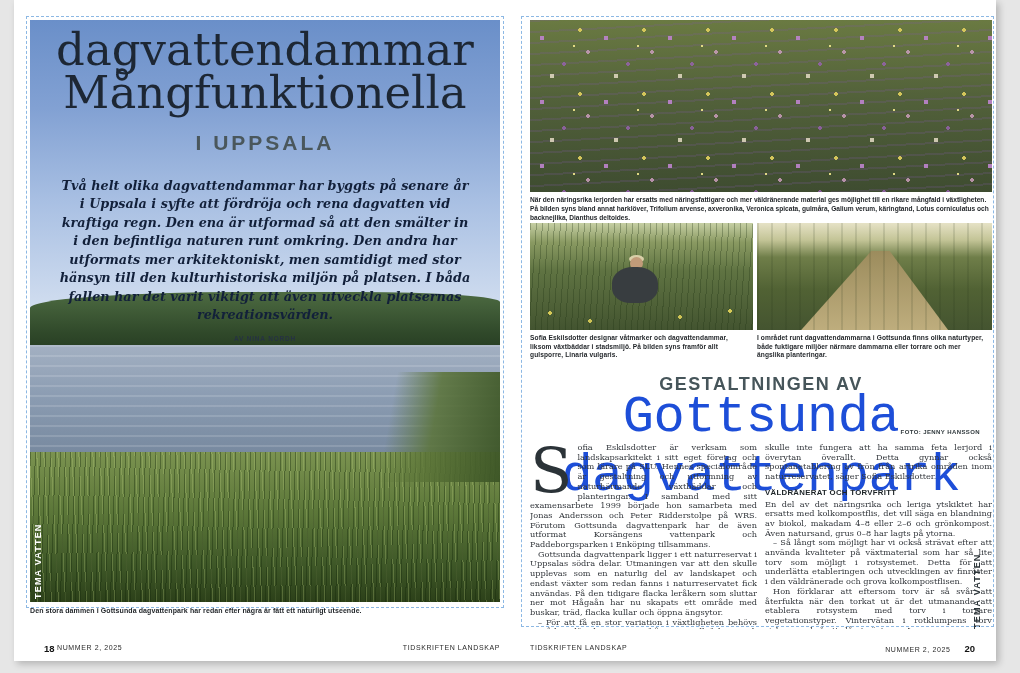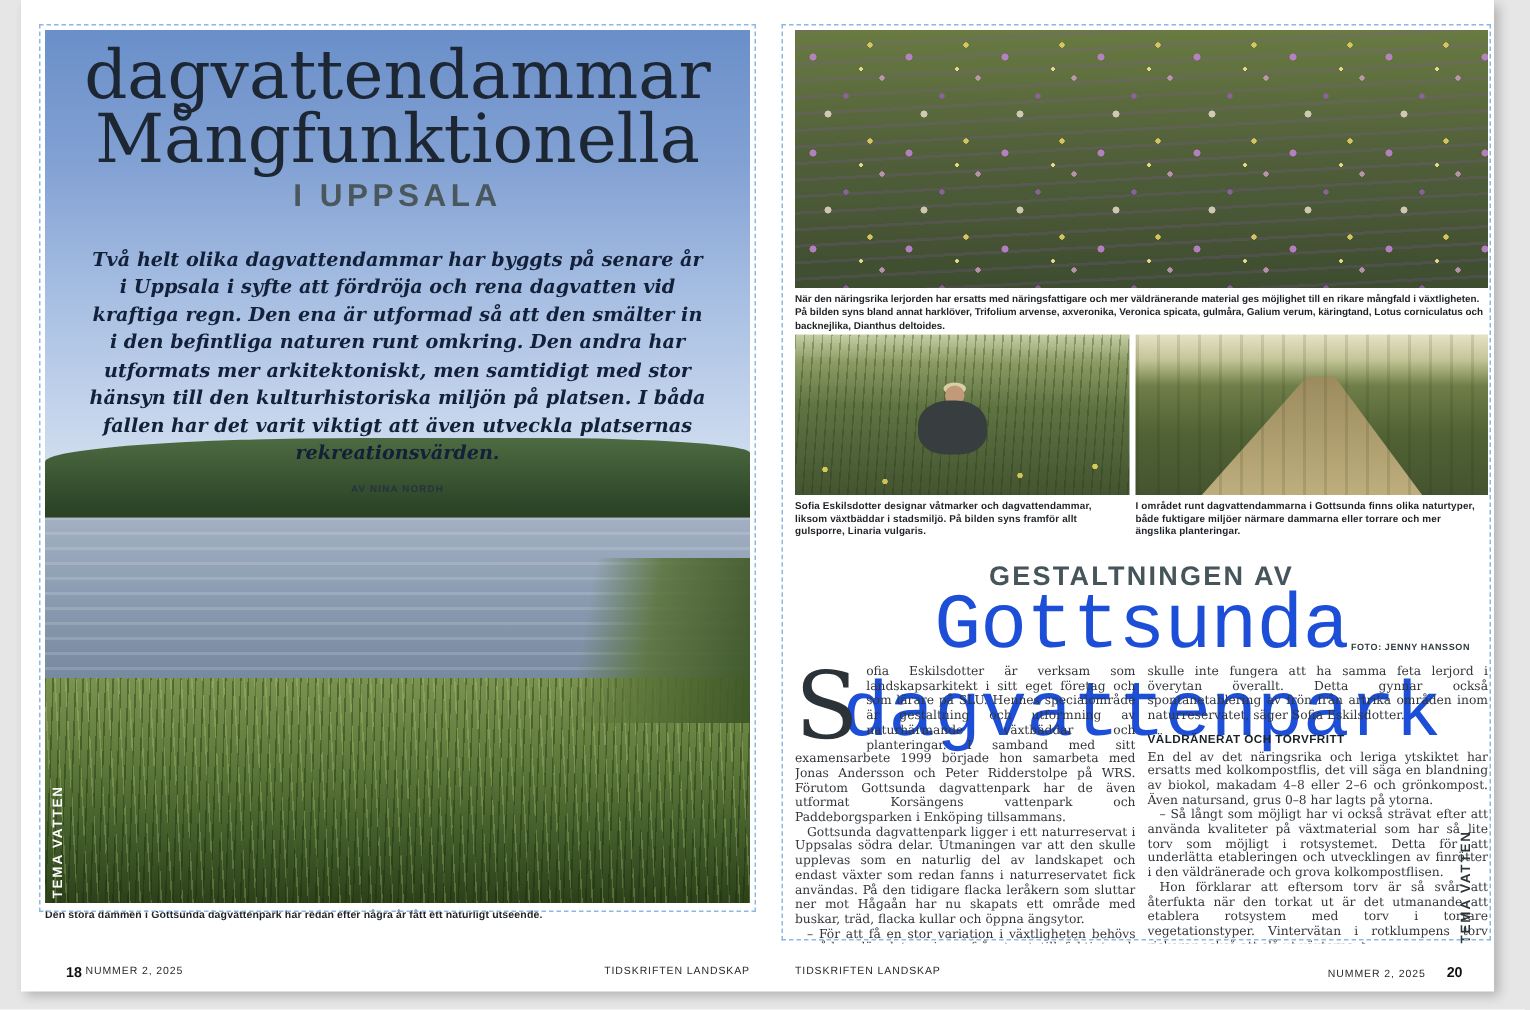--- a/index.html
+++ b/index.html
@@ -35,21 +35,21 @@
       repeating-linear-gradient(92deg, rgba(20,40,10,.38) 0 1px, transparent 1px 5px),
       repeating-linear-gradient(87deg, rgba(190,210,130,.28) 0 1px, transparent 1px 7px); }
   .pond-reeds-right { position:absolute; right:0; top:352px; width:150px; height:110px;
     background:linear-gradient(100deg, transparent 0 28%, rgba(90,115,55,.85) 55%, rgba(60,85,38,.95) 100%);
     }
 
   .pond-overlay { position:absolute; left:0; top:0; width:100%; text-align:center; z-index:5; }
   .main-title { font-family:"DejaVu Serif", serif; font-weight:400; font-size:45px;
     line-height:.95; color:#1d2734; letter-spacing:0; padding-top:9px; }
   .main-title span { display:block; }
-  .sub-title { font-size:21px; font-weight:bold; letter-spacing:3px; color:#4a575c; margin-top:4px; }
+  .sub-title { font-size:21px; font-weight:bold; letter-spacing:3px; color:#4a575c; margin-top:16px; }
   .intro-text { width:414px; margin:22px auto 0; font-family:"DejaVu Serif", serif;
     font-style:italic; font-weight:bold; font-size:12.8px; line-height:1.45; color:#12203a; }
   .byline-text { margin-top:10px; font-size:6.5px; font-weight:bold; letter-spacing:.8px; color:#263243; }
 
   .tema-vertical { writing-mode:vertical-rl; transform:rotate(180deg);
     font-size:9px; font-weight:bold; letter-spacing:1.2px; }
   .tema-left { position:absolute; left:3px; bottom:3px; height:85px; color:#ffffff; z-index:6; }
 
   .caption { font-size:7px; font-weight:bold; color:#1e2226; line-height:1.3; letter-spacing:.1px; }
   .caption-left-page { position:absolute; left:16px; top:606px; width:470px; }

